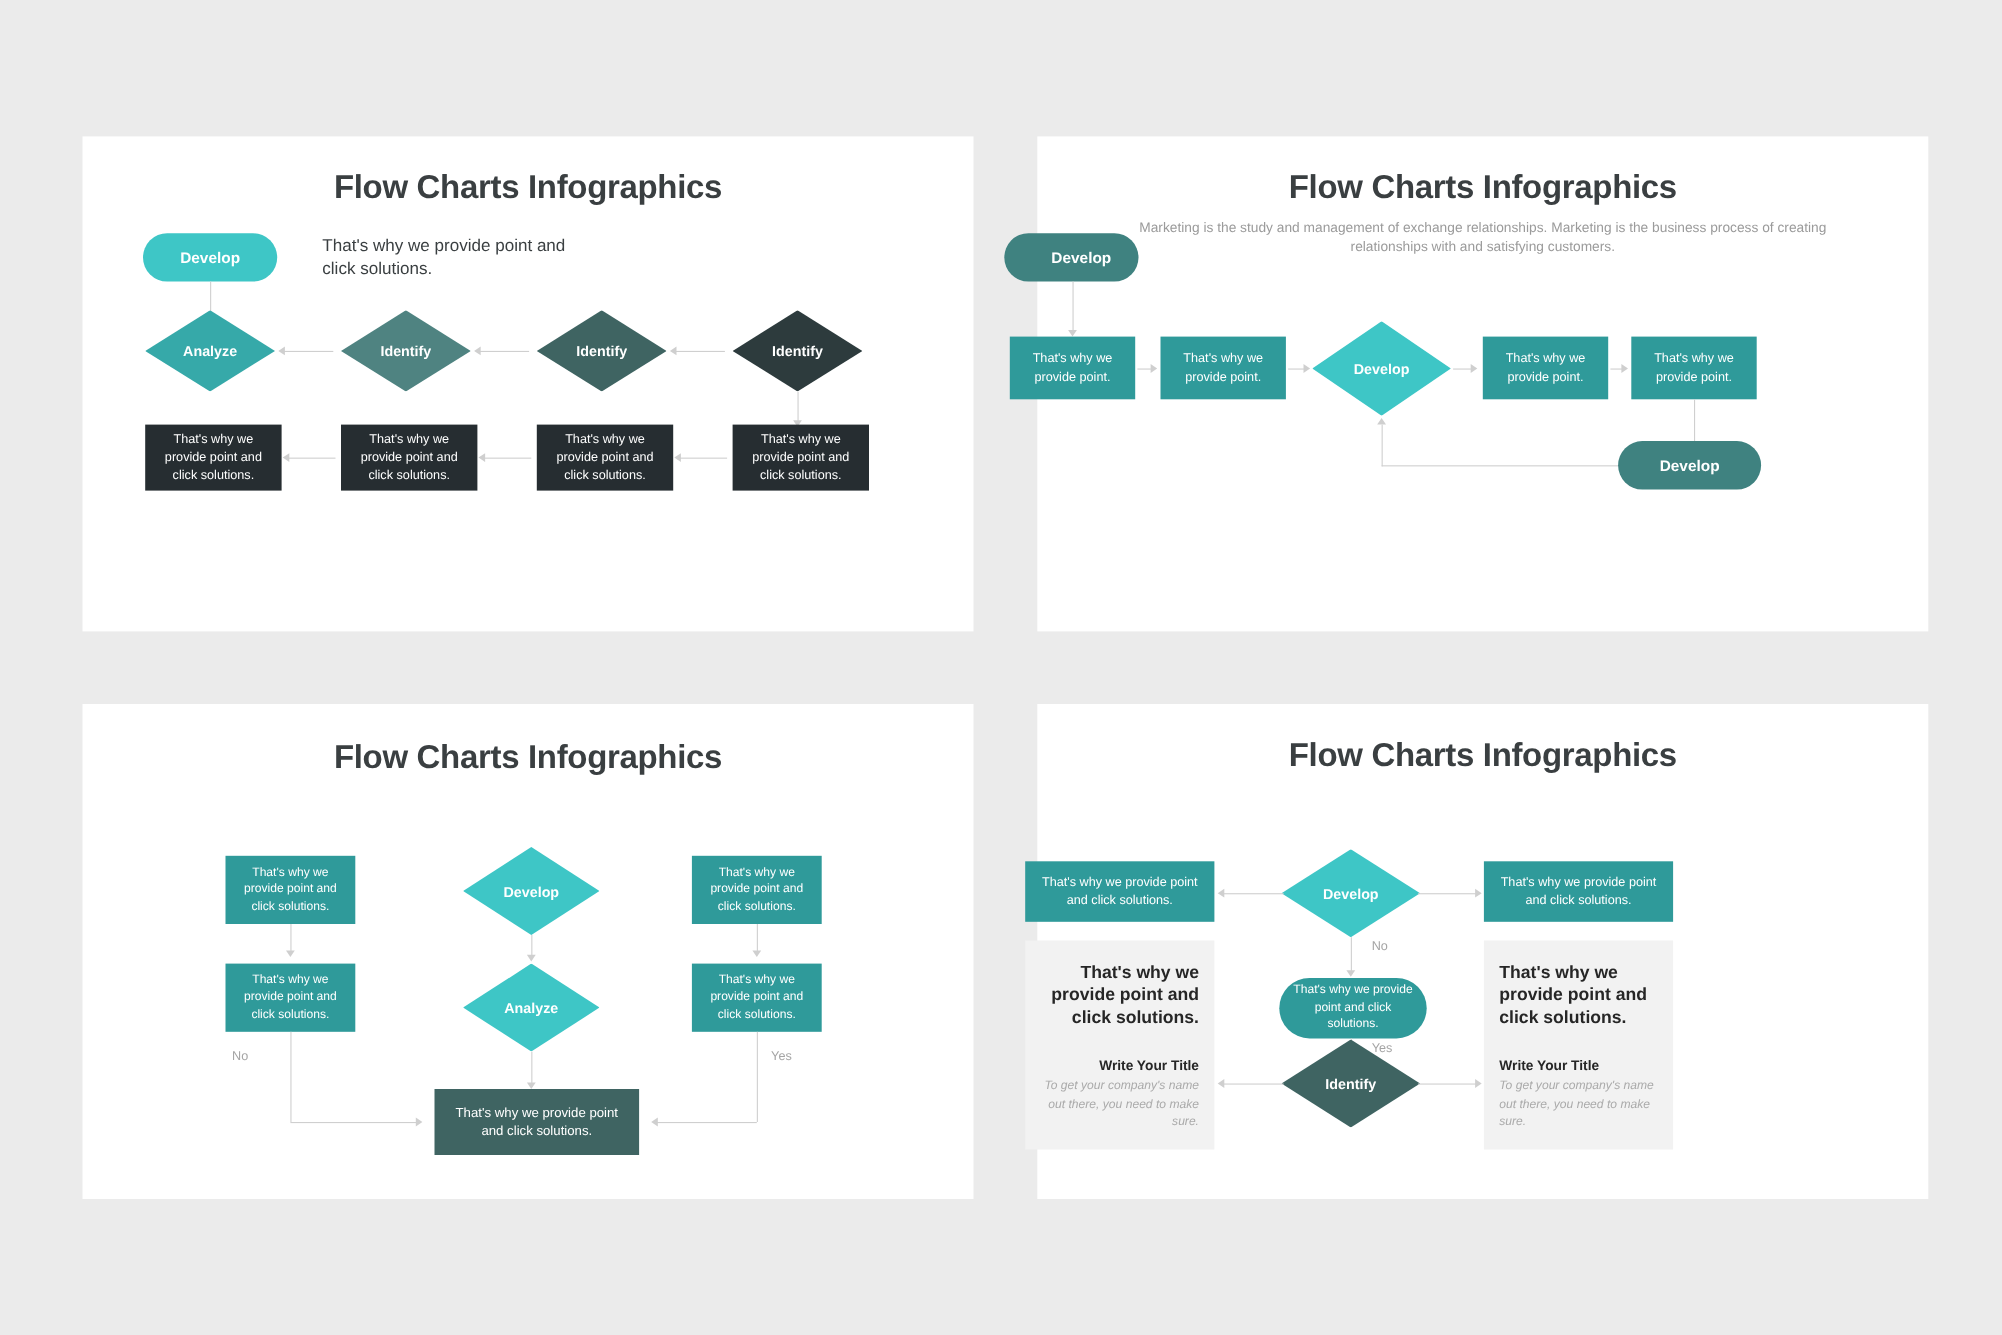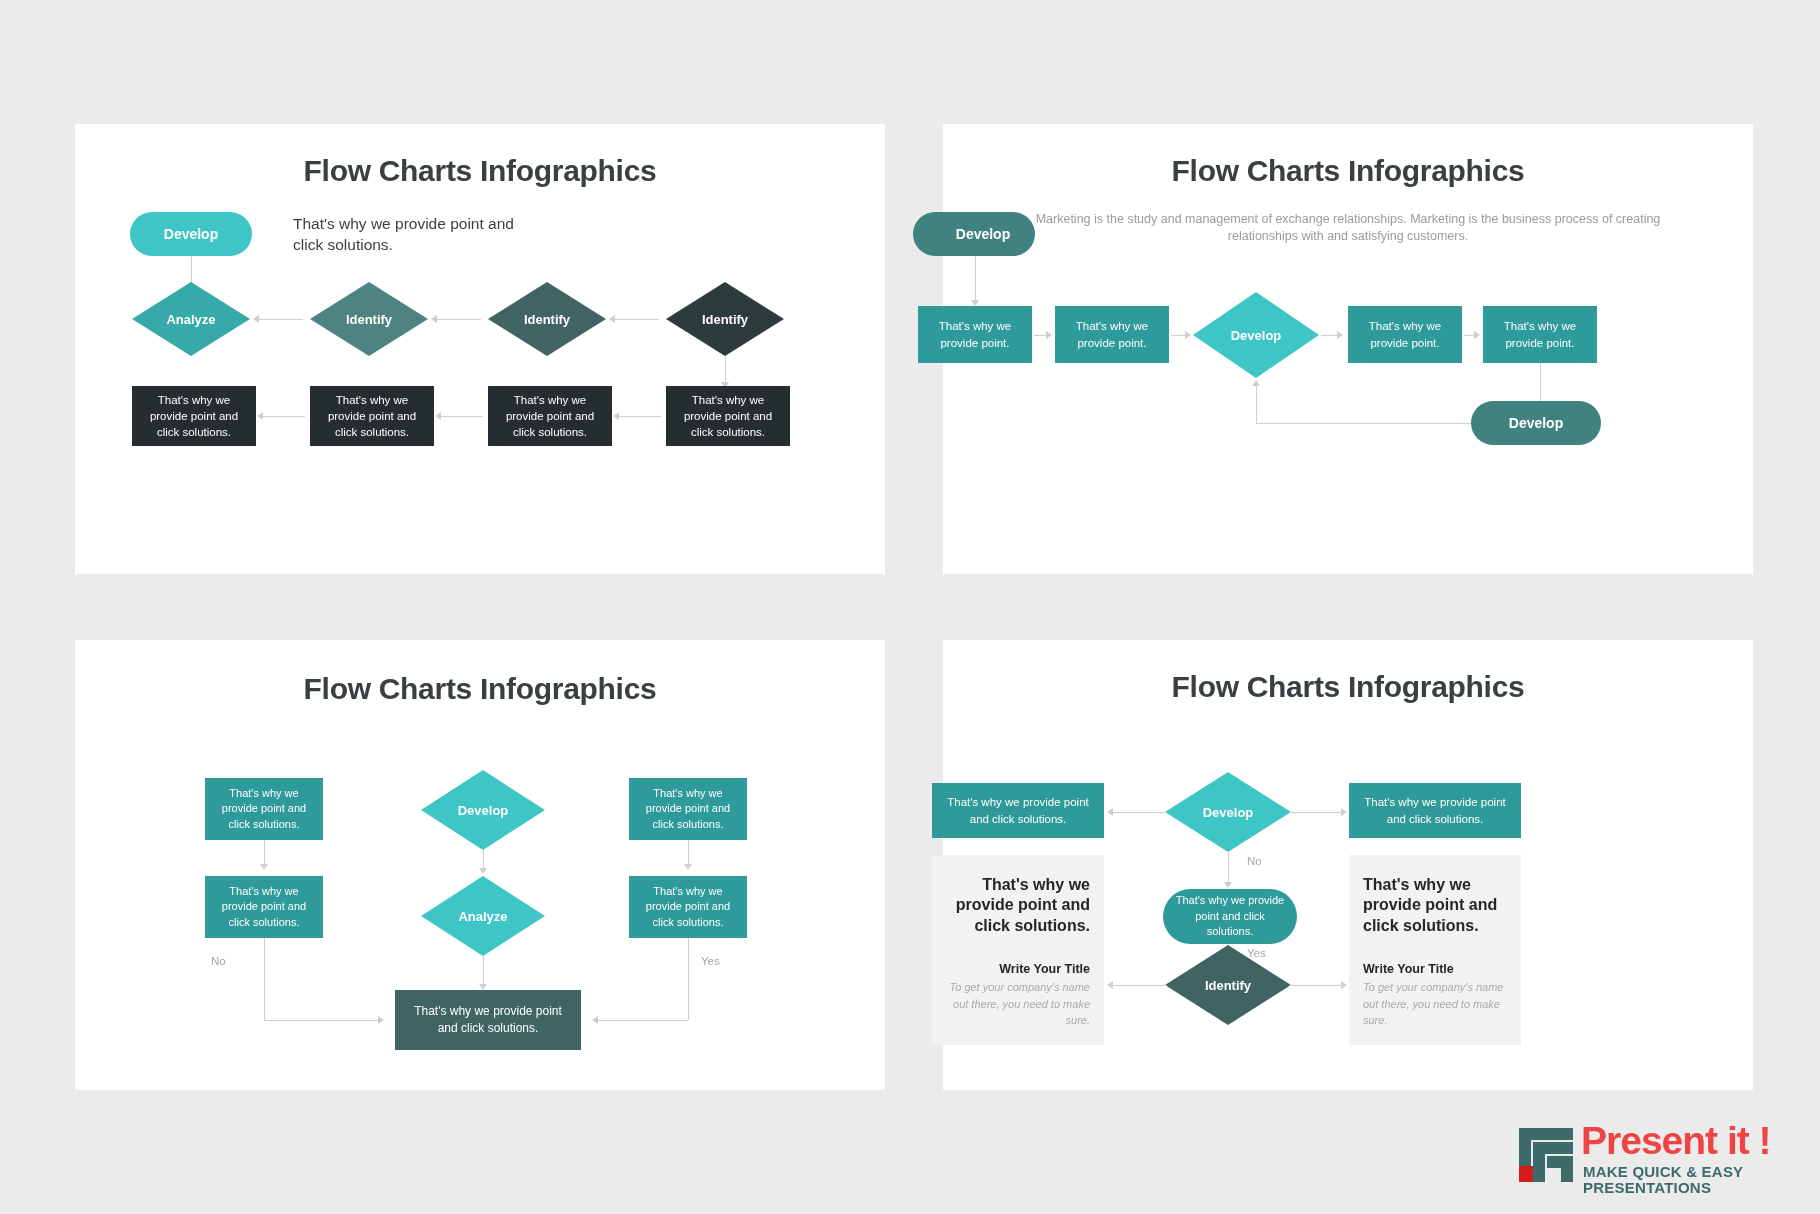--- a/index.html
+++ b/index.html
@@ -152,21 +152,21 @@
     <div class="ln lnh" style="left:186px; top:292px; width:44px;"></div>
     <div class="arw arw-l" style="left:182px; top:288px;"></div>
     <div class="ln lnh" style="left:364px; top:292px; width:44px;"></div>
     <div class="arw arw-l" style="left:360px; top:288px;"></div>
     <div class="ln lnh" style="left:542px; top:292px; width:44px;"></div>
     <div class="arw arw-l" style="left:538px; top:288px;"></div>
   </div>
 
   <div class="slide" id="slide-2">
     <div class="slide-title" style="top:30px;">Flow Charts Infographics</div>
-    <div class="slide-sub" style="top:87px;">Marketing is the study and management of exchange relationships. Marketing is the business process of creating relationships with and satisfying customers.</div>
+    <div class="slide-sub" style="top:75px;">Marketing is the study and management of exchange relationships. Marketing is the business process of creating relationships with and satisfying customers.</div>
 
     <div class="node pill" style="left:-30px; top:88px; width:122px; height:44px; background:#3f8280; font-size:14px;">
       <span style="padding-left:18px;">Develop</span>
     </div>
 
     <div class="ln lnv" style="left:32px; top:132px; height:46px;"></div>
     <div class="arw arw-d" style="left:28px; top:176px;"></div>
 
     <div class="node rect" style="left:-25px; top:182px; width:114px; height:57px; background:#2f9a9a;">
       <span style="font-size:11.5px; line-height:1.4; padding:0 8px;">That's why we provide point.</span>
@@ -302,24 +302,14 @@
       <div class="dia" style="background:#3f6462;"></div>
       <div class="dlabel" style="font-size:13px;">Identify</div>
     </div>
 
     <div class="ln lnh" style="left:168px; top:345px; width:56px;"></div>
     <div class="arw arw-l" style="left:164px; top:341px;"></div>
     <div class="ln lnh" style="left:346px; top:345px; width:56px;"></div>
     <div class="arw arw-r" style="left:398px; top:341px;"></div>
   </div>
 
-  <div id="logo">
-    <svg class="mark" viewBox="0 0 58 56">
-      <path d="M2 2 H56 V14 H14 V56 H2 Z" fill="#3d6b6b"></path>
-      <path d="M16 16 H56 V28 H28 V56 H16 Z" fill="#3d6b6b"></path>
-      <path d="M30 30 H56 V56 H44 V42 H30 Z" fill="#3d6b6b"></path>
-      <rect x="2" y="40" width="14" height="16" fill="#d41c1c"></rect>
-    </svg>
-    <div class="wordmark">Present it !</div>
-    <div class="tagline">MAKE QUICK &amp; EASY PRESENTATIONS</div>
-  </div>
 
 </div>
 
 </body></html>

